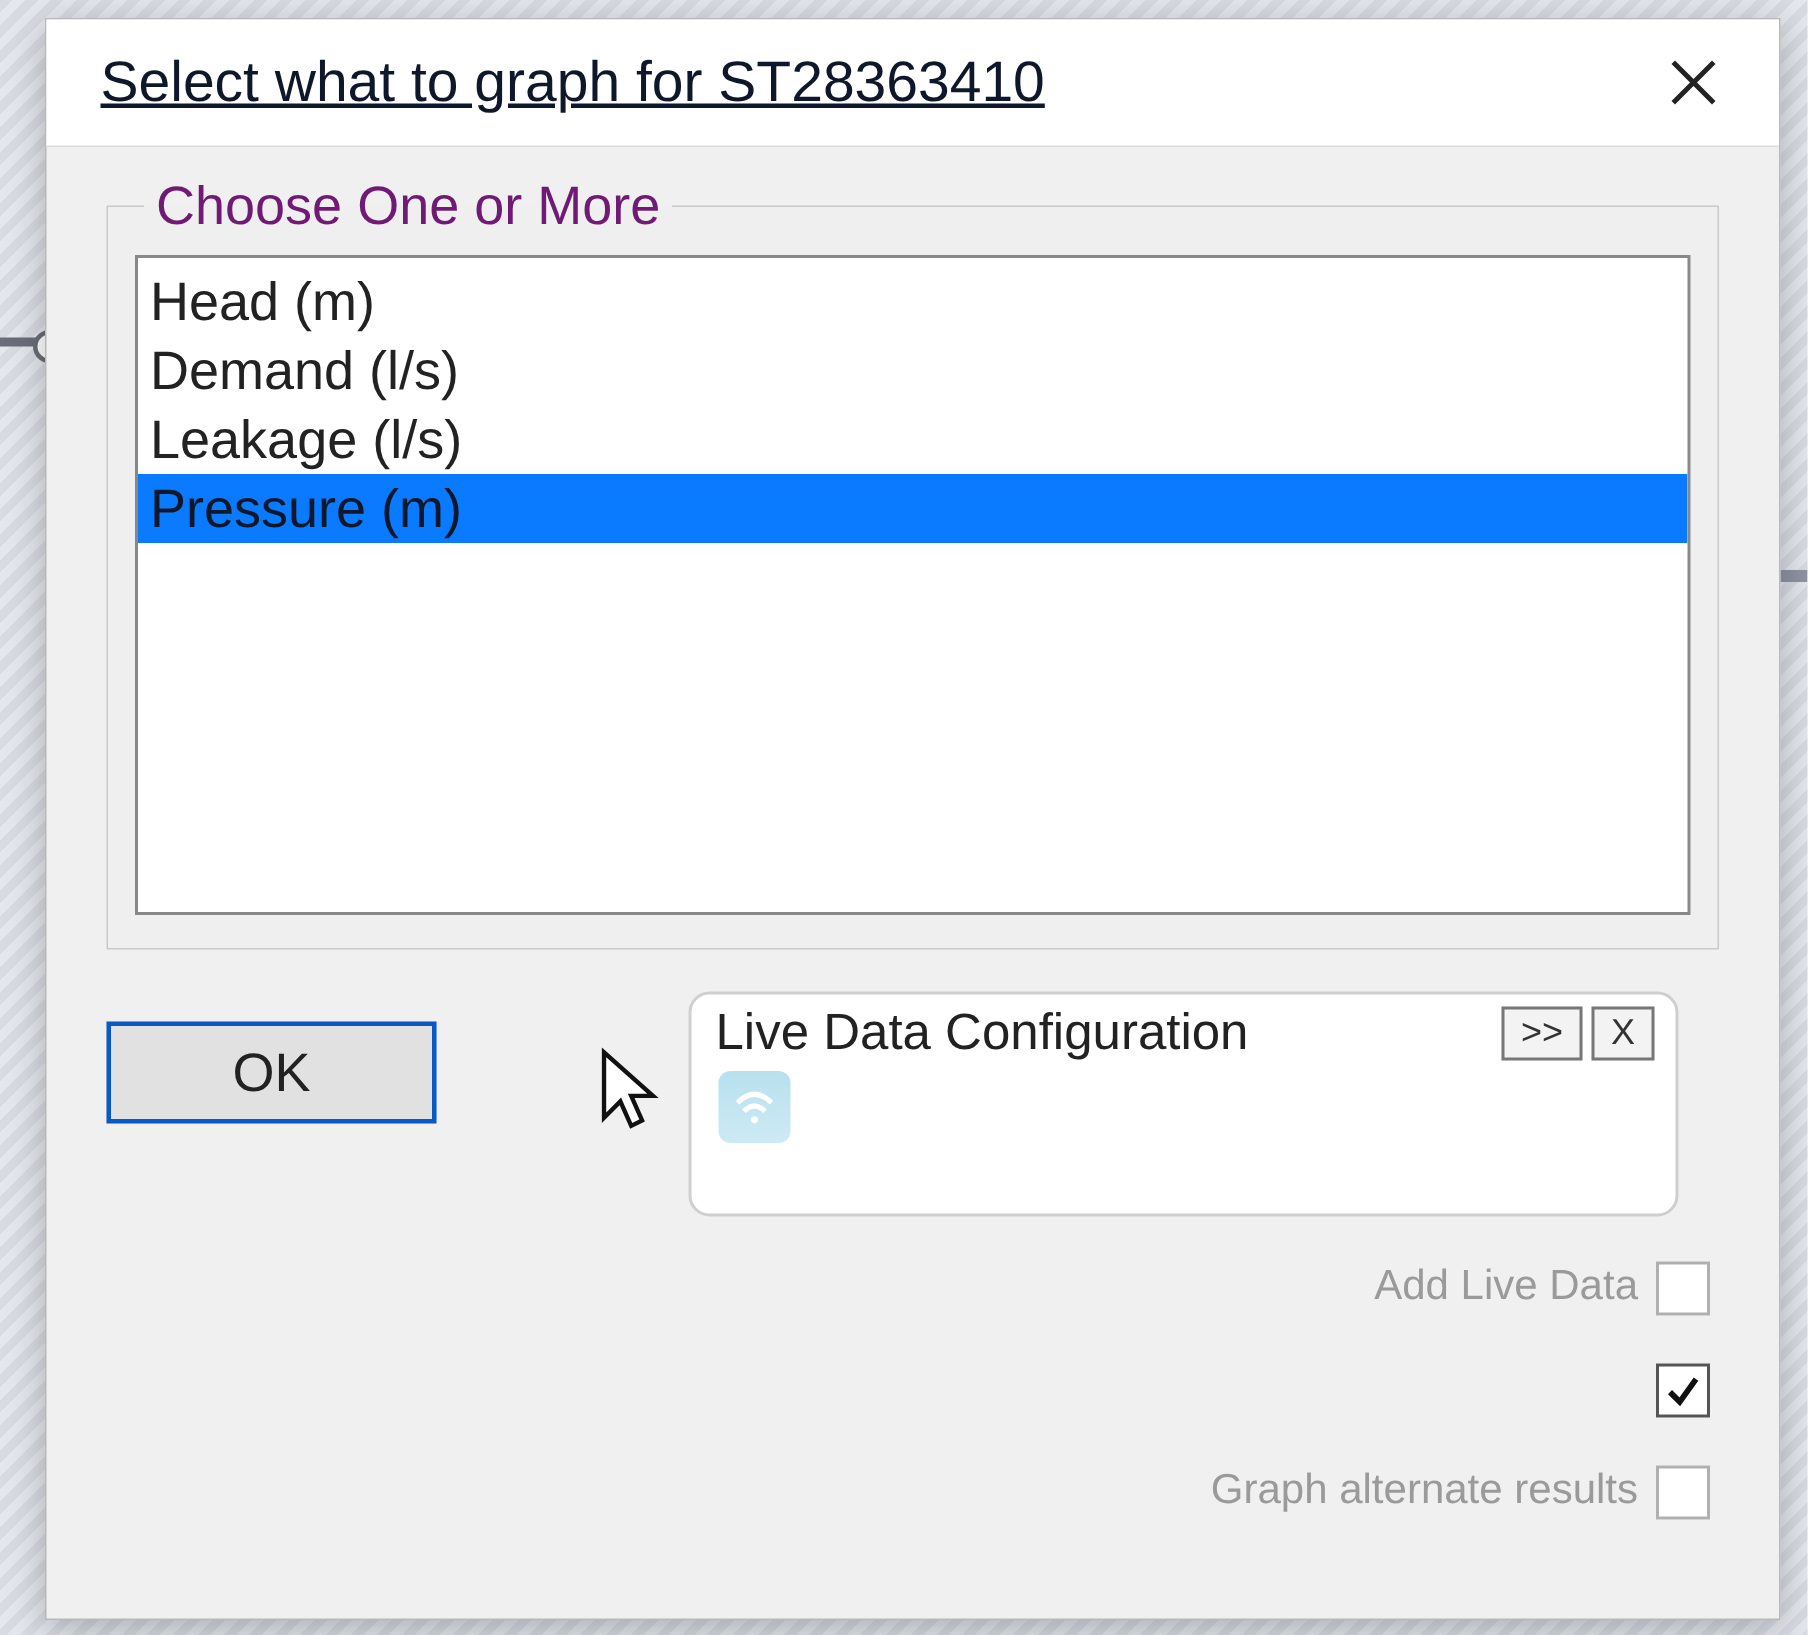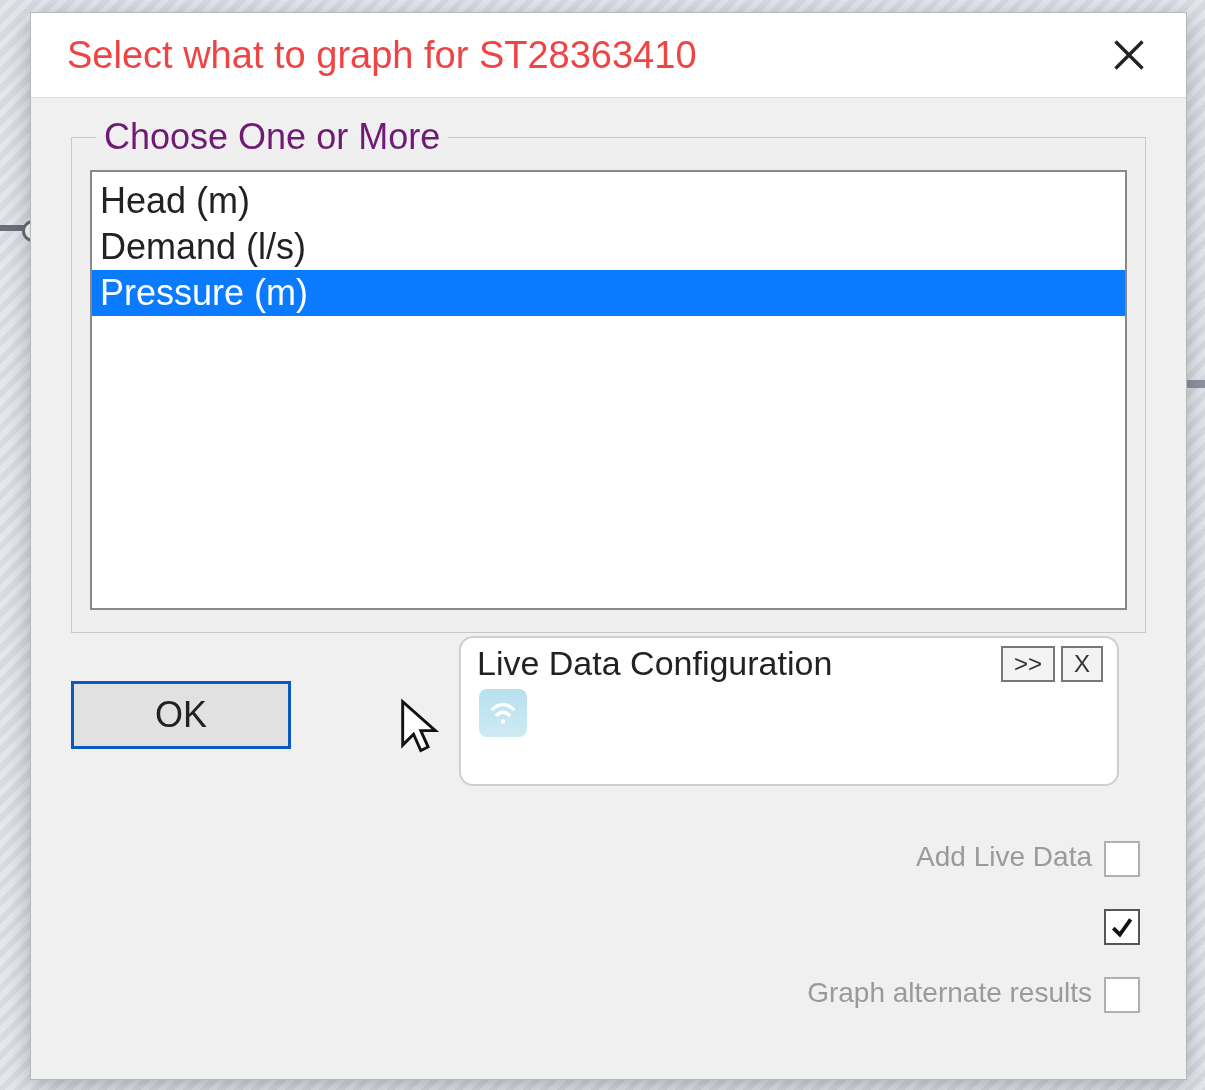--- a/index.html
+++ b/index.html
@@ -38,21 +38,22 @@
       height: 85px;
       display: flex;
       align-items: center;
       padding: 0 32px 0 36px;
       background: #ffffff;
       border-bottom: 1px solid #dcdcdc;
     }
     .titletext {
       flex: 1;
       font-size: 38px;
-      color: #ef4444;
+      color: #0f172a;
+      text-decoration: underline;
     }
     .close-btn {
       width: 50px;
       height: 50px;
       display: flex;
       align-items: center;
       justify-content: center;
       cursor: pointer;
     }
     .close-btn svg { width: 36px; height: 36px; stroke: #222; stroke-width: 2.2; }
@@ -84,21 +85,21 @@
     .list-item {
       font-size: 36px;
       color: #222;
       padding: 1px 10px 1px 8px;
       line-height: 1.22;
       cursor: default;
       user-select: none;
     }
     .list-item.selected {
       background: #0a7bff;
-      color: #ffffff;
+      color: #0f172a;
     }
     .lower {
       margin-top: 48px;
       display: flex;
       align-items: flex-start;
     }
     .ok-btn {
       width: 220px;
       height: 68px;
       background: #e1e1e1;
@@ -113,21 +114,21 @@
     .cursor-icon {
       position: absolute;
       left: 365px;
       top: 685px;
       pointer-events: none;
     }
     .cursor-icon svg { width: 46px; height: 58px; }
     .live-group {
       position: absolute;
       left: 428px;
-      top: 623px;
+      top: 648px;
       width: 660px;
       height: 150px;
       background: #ffffff;
       border: 2px solid #cfcfcf;
       border-radius: 14px;
     }
     .live-group-header {
       display: flex;
       align-items: center;
       padding: 6px 14px 0 16px;
@@ -232,20 +233,21 @@
         </svg>
     </div>
   </div>
 
   <div class="body">
     <fieldset class="choose-group">
       <legend>Choose One or More</legend>
       <div class="listbox" id="listbox">
           <div class="list-item">Head (m)</div>
           <div class="list-item">Demand (l/s)</div>
+          <div class="list-item">Leakage (l/s)</div>
           <div class="list-item selected">Pressure (m)</div>
         </div>
     </fieldset>
 
     <div class="lower">
       <div class="ok-btn">
         <span>OK</span>
       </div>
     </div>
   </div>

